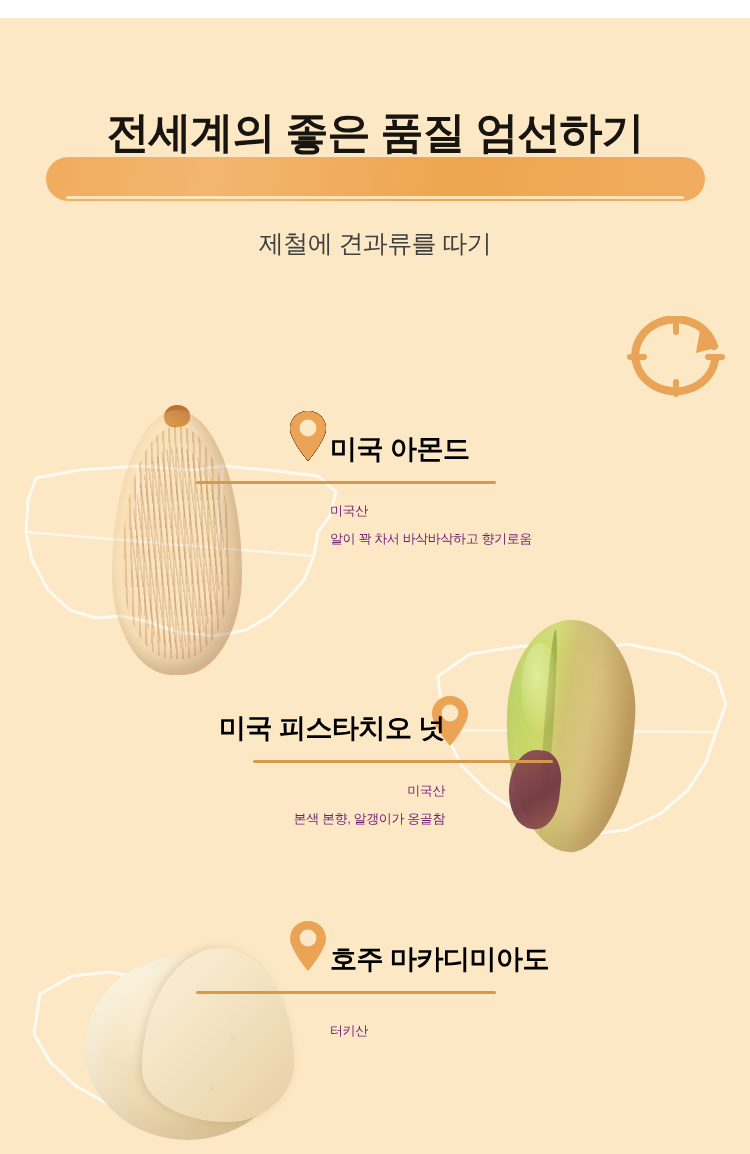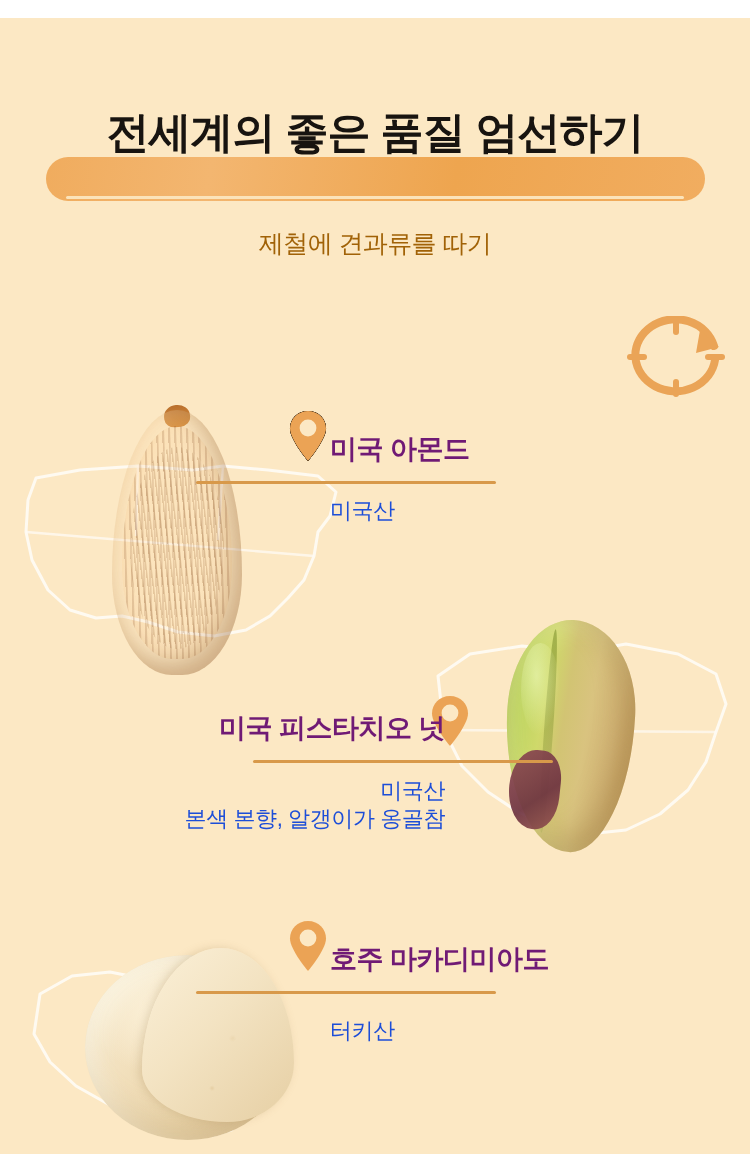--- a/index.html
+++ b/index.html
@@ -36,21 +36,21 @@
   .title-text {
     position:absolute; left:0; top:86px; width:750px;
     text-align:center;
     font-size:43px; font-weight:bold; letter-spacing:-1px;
     color:#181410;
     white-space:nowrap;
   }
   .subtitle {
     position:absolute; left:0; top:206px; width:750px;
     text-align:center;
-    font-size:25px; line-height:38px; color:#a16207;
+    font-size:25px; line-height:38px; color:#404040;
     letter-spacing:-0.6px;
   }
 
   
   .refresh-icon { position:absolute; left:622px; top:316px; width:108px; height:82px; }
 
   
   .map-usa-1 { position:absolute; left:18px; top:440px; width:330px; height:230px; opacity:.85; }
   .map-usa-2 { position:absolute; left:430px; top:620px; width:320px; height:250px; opacity:.85; }
   .map-aus   { position:absolute; left:0px;  top:950px; width:300px; height:204px; opacity:.85; }
@@ -146,27 +146,27 @@
       radial-gradient(circle 4px at 62% 72%, rgba(225,200,155,.7), transparent 70%),
       radial-gradient(circle 3px at 38% 82%, rgba(225,200,155,.6), transparent 70%),
       radial-gradient(circle 5px at 72% 45%, rgba(230,208,165,.5), transparent 70%);
   }
 
   
   .entry { position:absolute; }
   .entry .pin { position:absolute; width:40px; height:54px; }
   .entry .label {
     position:absolute;
-    font-size:27px; font-weight:bold; color:#701a75;
+    font-size:27px; font-weight:bold; color:#000000;
     letter-spacing:-0.5px; white-space:nowrap;
   }
   .entry .rule { position:absolute; height:3px; background:#d8994a; border-radius:2px; }
   .entry .desc {
     position:absolute;
-    font-size:22px; line-height:28px; color:#1d4ed8;
+    font-size:13px; line-height:28px; color:#701a75;
     letter-spacing:-0.4px; white-space:nowrap;
   }
 
   
   #entry-almond { left:0; top:0; width:750px; height:1154px; }
   #entry-almond .pin   { left:288px; top:409px; }
   #entry-almond .label { left:330px; top:431px; }
   #entry-almond .rule  { left:196px; top:481px; width:300px; }
   #entry-almond .desc  { left:330px; top:497px; text-align:left; }
 
@@ -269,20 +269,21 @@
         <path d="M20 2 C9.5 2 2 10 2 19.6 C2 31 20 52 20 52 C20 52 38 31 38 19.6 C38 10 30.5 2 20 2 Z" fill="#eca css"></path>
         <path d="M20 2 C9.5 2 2 10 2 19.6 C2 31 20 52 20 52 C20 52 38 31 38 19.6 C38 10 30.5 2 20 2 Z" fill="#eaa busy"></path>
         <path d="M20 2 C9.5 2 2 10 2 19.6 C2 31 20 52 20 52 C20 52 38 31 38 19.6 C38 10 30.5 2 20 2 Z" fill="#eba busy"></path>
         <path d="M20 2 C9.5 2 2 10 2 19.6 C2 31 20 52 20 52 C20 52 38 31 38 19.6 C38 10 30.5 2 20 2 Z" fill="#eba355"></path>
         <circle cx="20" cy="19" r="8.4" fill="#fce8c4"></circle>
       </svg>
     </div>
     <div class="label">미국 아몬드</div>
     <div class="desc">
       <div>미국산</div>
+      <div>알이 꽉 차서 바삭바삭하고 향기로움</div>
     </div>
   </div>
 
   <div class="entry entry-abs" id="entry-pistachio">
     <div class="rule"></div>
     <div class="pin">
       <svg viewBox="0 0 40 54" width="40" height="54">
         <path d="M20 2 C9.5 2 2 10 2 19.6 C2 31 20 52 20 52 C20 52 38 31 38 19.6 C38 10 30.5 2 20 2 Z" fill="#eba355"></path>
         <circle cx="20" cy="19" r="8.4" fill="#fce8c4"></circle>
       </svg>

